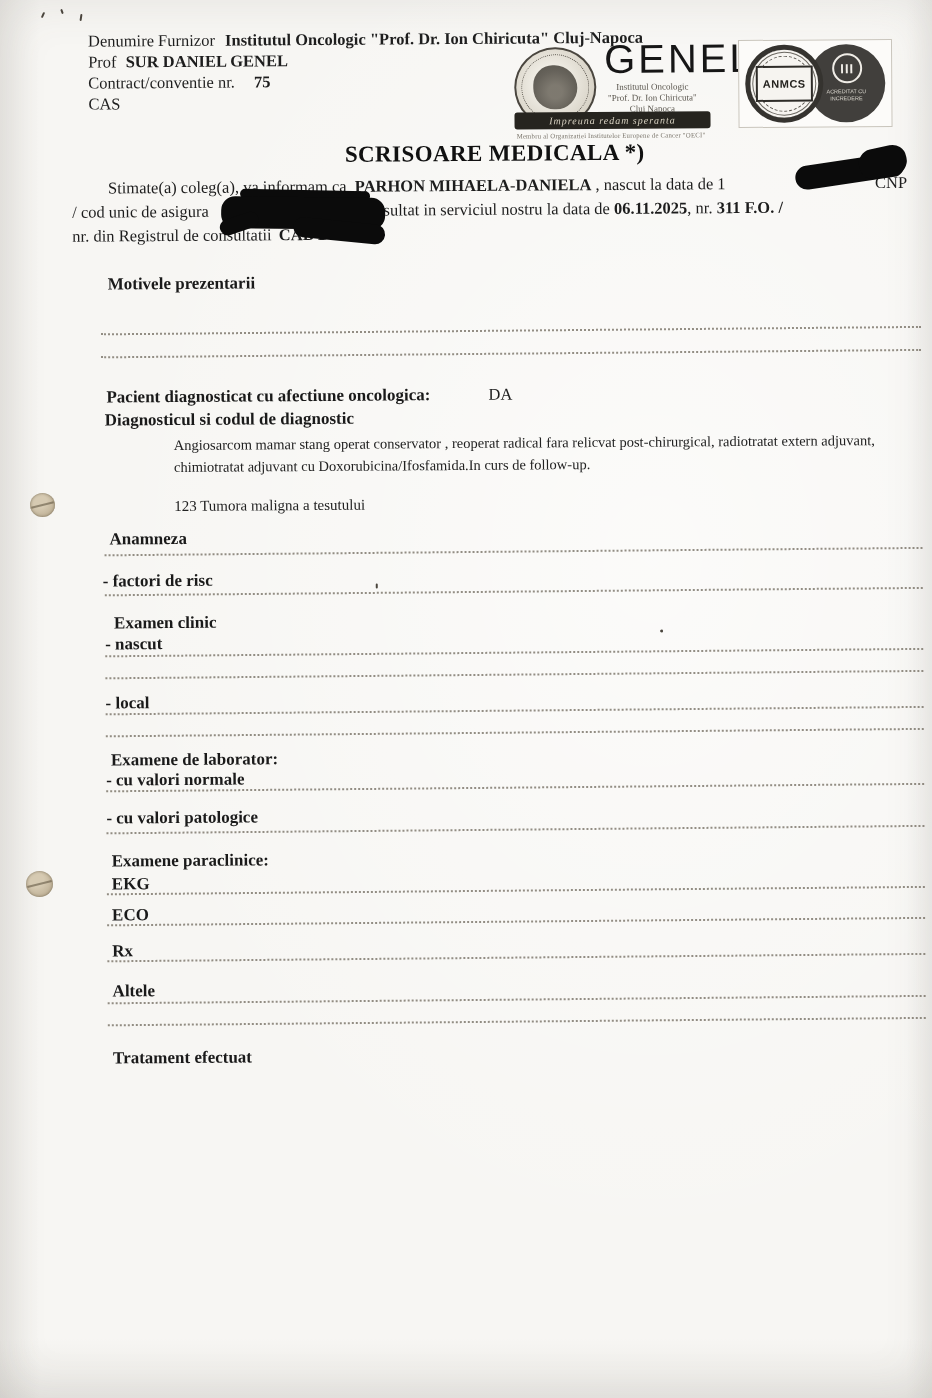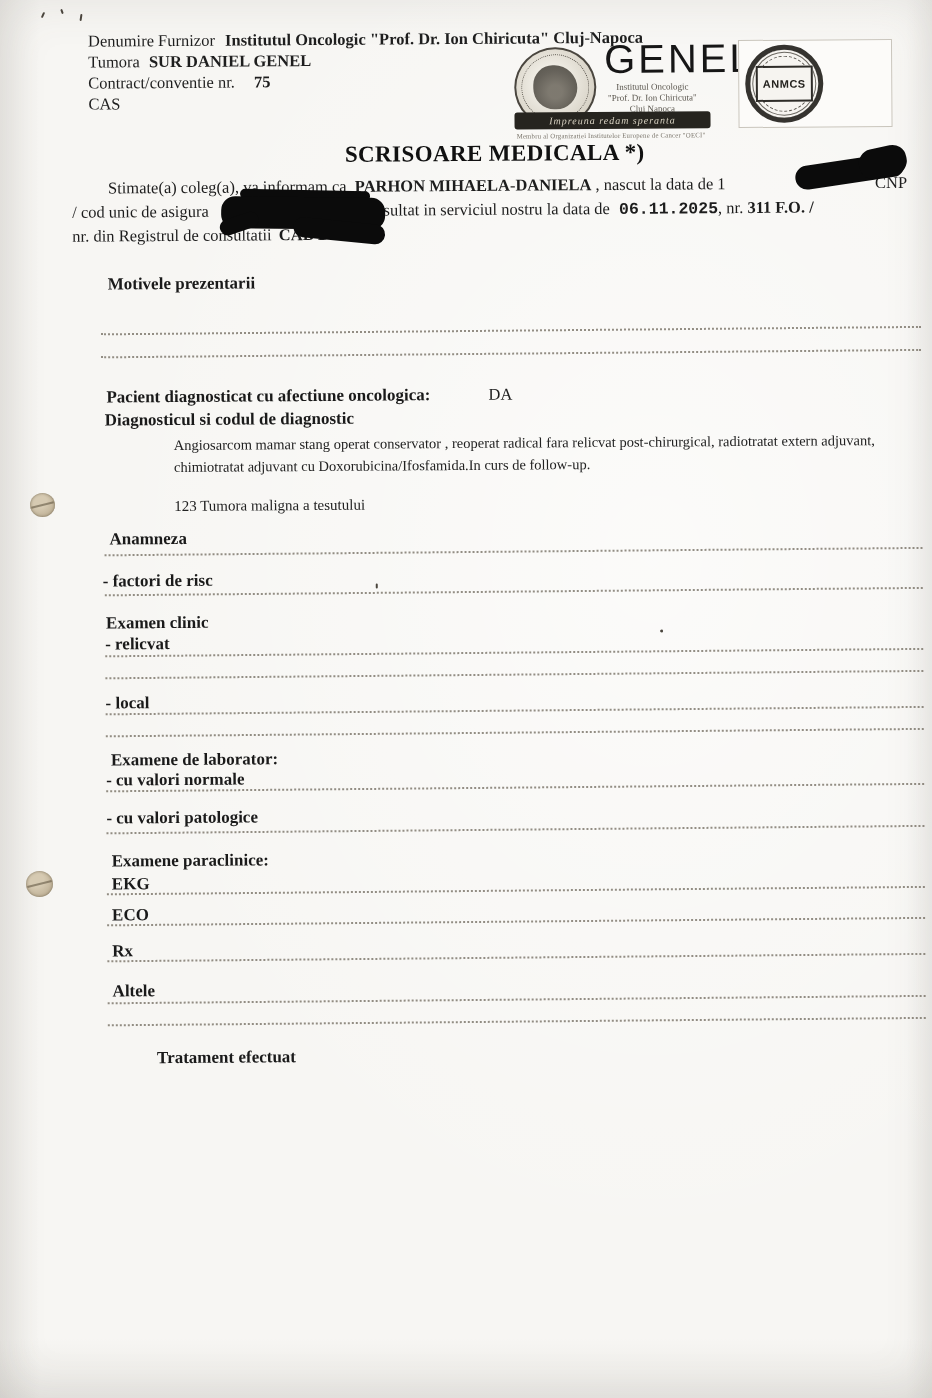--- a/index.html
+++ b/index.html
@@ -80,21 +80,21 @@
   <div class="hole" style="left:26px;top:871px;width:27px;height:26px;"></div>
 
   <div class="skew">
 
     <div class="abs hdr" style="left:92px;top:28px;">
       <div>
         <span>Denumire Furnizor</span>
         <span class="b" style="margin-left:6px;">Institutul Oncologic "Prof. Dr. Ion Chiricuta" Cluj-Napoca</span>
       </div>
       <div>
-        <span>Tumora</span>
+        <span>Prof</span>
         <span class="b" style="margin-left:5px;">SUR DANIEL GENEL</span>
       </div>
       <div>
         <span>Contract/conventie nr.</span>
         <span class="b" style="margin-left:15px;">75</span>
       </div>
       <div>
         <span>CAS</span>
       </div>
     </div>
@@ -108,38 +108,44 @@
       <div class="abs iocn-lines" style="left:78px;top:43px;">
         <div>Institutul Oncologic</div>
         <div>"Prof. Dr. Ion Chiricuta"</div>
         <div>Cluj Napoca</div>
       </div>
       <div class="abs iocn-banner" style="left:2px;top:73px;width:196px;">Impreuna redam speranta</div>
       <div class="abs iocn-caption" style="left:4px;top:93px;">Membru al Organizatiei Institutelor Europene de Cancer "OECI"</div>
     </div>
 
     <div class="abs anmcs-box" style="left:742px;top:42px;width:152px;height:86px;">
+      <div class="abs anmcs-dark" style="left:68px;top:4px;width:78px;height:78px;">
+        <div class="lvl-circle" style="left:25px;top:9px;">
+          <span class="lvl-bars">III</span>
+        </div>
+        <div class="acc-text" style="left:9px;top:44px;">ACREDITAT CU INCREDERE</div>
+      </div>
       <div class="abs anmcs-ring" style="left:6px;top:4px;width:68px;height:68px;">
         <div class="anmcs-ring-inner"></div>
         <div class="anmcs-label">ANMCS</div>
       </div>
     </div>
 
     <div class="abs title" style="left:298px;top:141px;width:400px;">SCRISOARE MEDICALA *)</div>
 
     <div class="abs body-line" style="left:75px;top:176px;padding-left:36px;">
       <span>Stimate(a) coleg(a), va informam ca</span>
       <span class="b" style="margin:0 4px;">PARHON MIHAELA-DANIELA</span><span>, nascut la data de 1</span>
     </div>
     <div class="abs body-line b" style="left:878px;top:176px;font-weight:normal;">CNP</div>
 
     <div class="abs body-line" style="left:75px;top:200px;">
       <span>/ cod unic de asigura</span><span class="sp" style="width:118px;"></span>
       <span>fost consultat in serviciul nostru la data de</span>
-      <span class="b" style="margin-left:5px;font-family:Liberation Mono, monospace;">06.11.2025</span><span>, nr.</span>
+      <span class="b" style="">06.11.2025</span><span>, nr.</span>
       <span class="b">311</span>
       <span class="b">F.O.  /</span>
     </div>
 
     <div class="abs body-line" style="left:75px;top:224px;">
       <span>nr. din Registrul de consultatii</span>
       <span class="b" style="margin-left:3px;">CAB DR. SUR</span>
     </div>
 
     <div class="redact" style="left:243px;top:189px;width:130px;height:10px;border-radius:5px;transform:rotate(1.6deg);"></div>
@@ -159,22 +165,22 @@
     <div class="abs small" style="left:175px;top:432px;width:718px;line-height:22px;">Angiosarcom mamar stang operat conservator , reoperat radical fara relicvat post-chirurgical, radiotratat extern adjuvant, chimiotratat adjuvant cu Doxorubicina/Ifosfamida.In curs de follow-up.</div>
     <div class="abs small" style="left:175px;top:496px;font-size:15px;">123 Tumora maligna a tesutului</div>
 
     <div class="abs sec" style="left:110px;top:527px;">Anamneza</div>
     <div class="abs dotline" style="left:105px;top:551px;width:818px;"></div>
 
     <div class="abs sec" style="left:103px;top:569px;">- factori de risc</div>
     <div class="abs speck" style="left:376px;top:583px;width:2px;height:5px;"></div>
     <div class="abs dotline" style="left:105px;top:591px;width:818px;"></div>
 
-    <div class="abs sec" style="left:106px;top:611px;text-align:center;">Examen clinic</div>
-    <div class="abs sec" style="left:105px;top:632px;">- relicvat</div>
+    <div class="abs sec" style="left:114px;top:611px;text-align:center;">Examen clinic</div>
+    <div class="abs sec" style="left:105px;top:632px;">- nascut</div>
     <div class="abs speck" style="left:660px;top:631px;width:3px;height:3px;border-radius:50%;"></div>
     <div class="abs dotline" style="left:105px;top:652px;width:818px;"></div>
     <div class="abs dotline" style="left:105px;top:674px;width:818px;"></div>
 
     <div class="abs sec" style="left:105px;top:691px;">- local</div>
     <div class="abs dotline" style="left:105px;top:710px;width:818px;"></div>
     <div class="abs dotline" style="left:105px;top:732px;width:818px;"></div>
 
     <div class="abs sec" style="left:110px;top:748px;">Examene de laborator:</div>
     <div class="abs sec" style="left:105px;top:768px;">- cu valori normale</div>
@@ -191,16 +197,16 @@
     <div class="abs sec" style="left:110px;top:903px;font-family:Liberation Serif, serif;">ECO</div>
     <div class="abs dotline" style="left:105px;top:921px;width:818px;"></div>
 
     <div class="abs sec" style="left:110px;top:939px;">Rx</div>
     <div class="abs dotline" style="left:105px;top:957px;width:818px;"></div>
 
     <div class="abs sec" style="left:110px;top:979px;">Altele</div>
     <div class="abs dotline" style="left:105px;top:999px;width:818px;"></div>
     <div class="abs dotline" style="left:105px;top:1021px;width:818px;"></div>
 
-    <div class="abs sec" style="left:110px;top:1046px;margin-left:44px;">Tratament efectuat</div>
+    <div class="abs sec" style="left:110px;top:1046px;">Tratament efectuat</div>
 
   </div>
 </div>
 
 </body></html>

